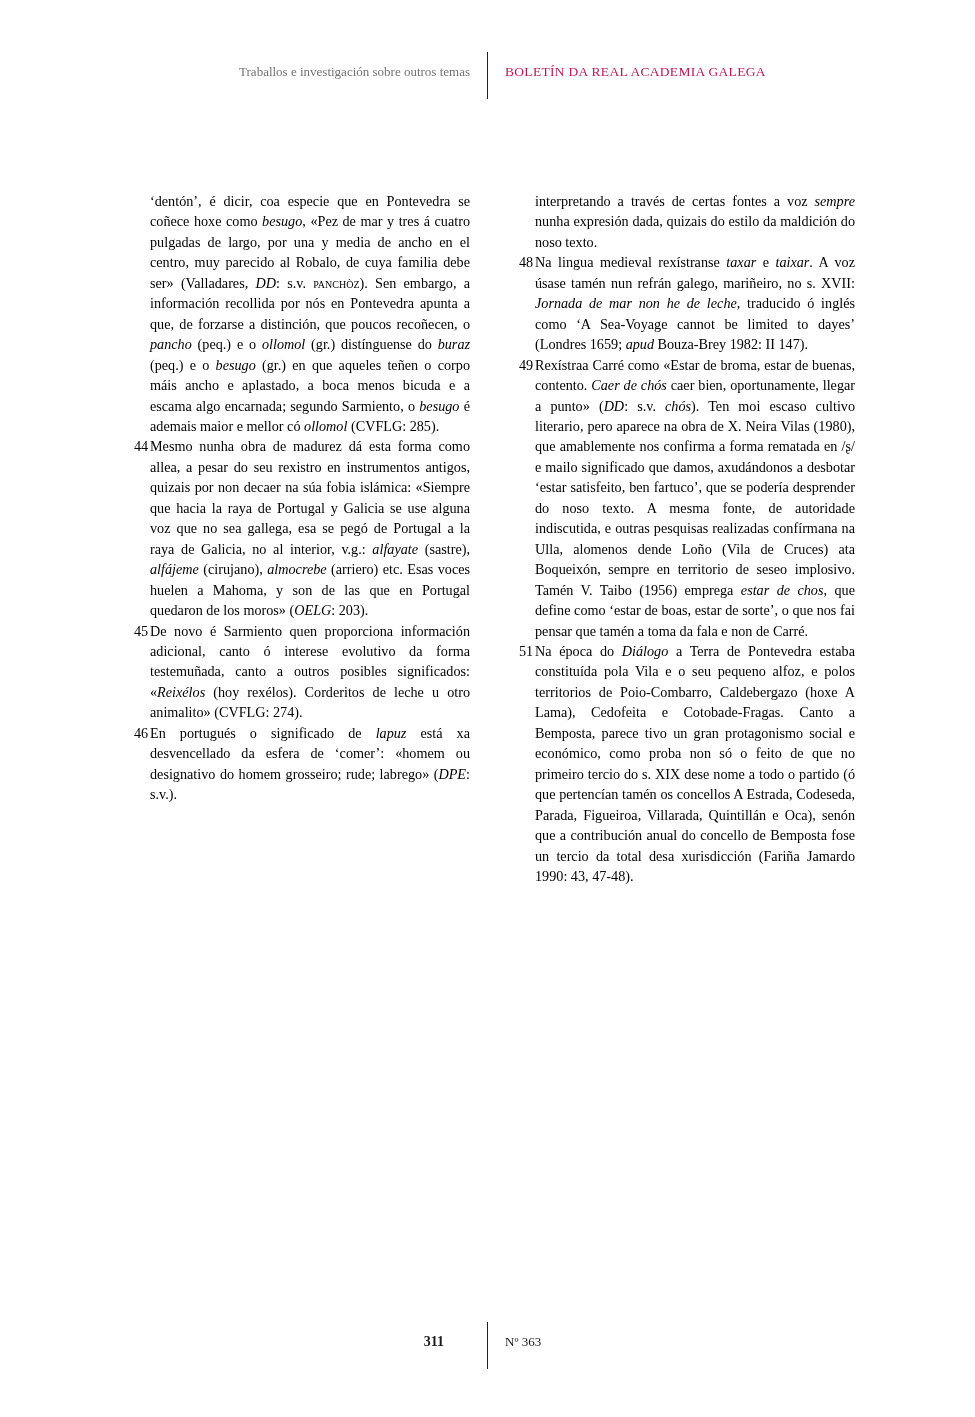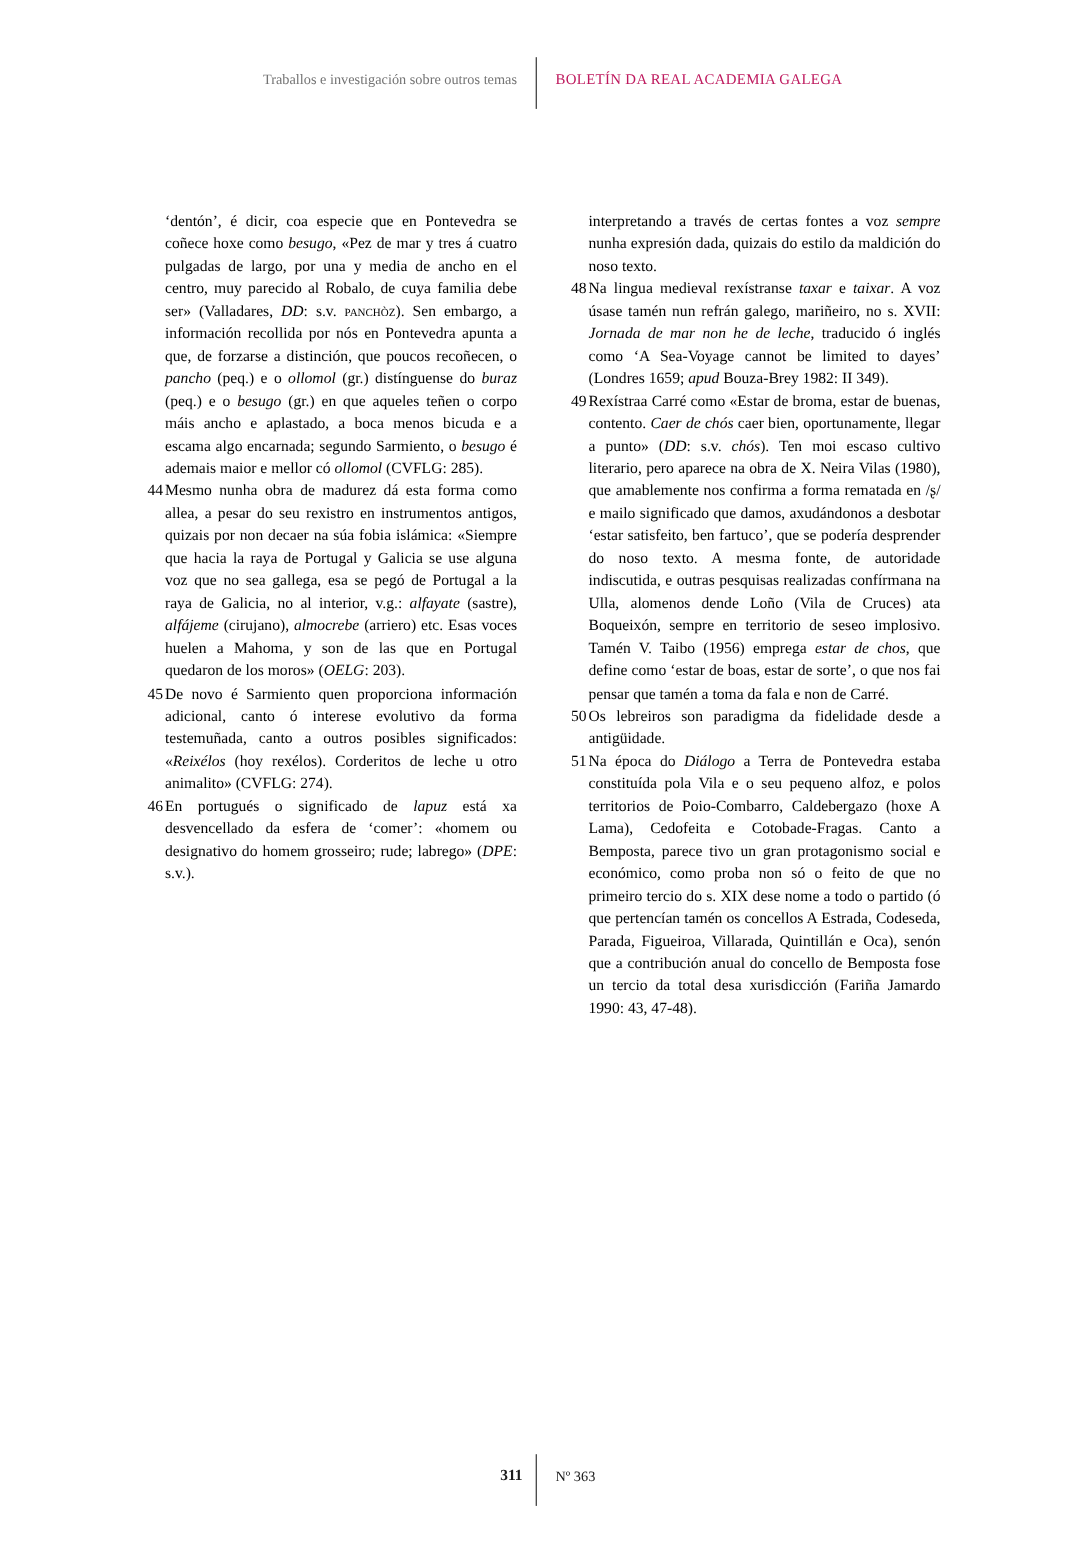--- a/index.html
+++ b/index.html
@@ -23,21 +23,21 @@
       font-size: 14.2px; line-height: 20.45px; text-align: justify; color: #000000; margin-top: 45px;
     }
     .col-left { left: 118px; }
     .col-right { left: 503px; }
     .note { position: relative; padding-left: 32px; margin: 0; }
     .note .num { position: absolute; left: 16px; top: 0; width: 28px; }
     .note .body { display: block; }
     .cont { padding-left: 32px; margin: 0; }
     .sc { font-variant: small-caps; }
     .footer-num {
-      position: absolute; right: 500px; top: 1334px; font-weight: bold; font-size: 14px;
+      position: absolute; right: 531px; top: 1334px; font-weight: bold; font-size: 14px;
     }
     .footer-rule {
       position: absolute; left: 487px; top: 1322px; width: 1px; height: 47px; background: #222;
     }
     .footer-issue {
       position: absolute; left: 505px; top: 1334px; font-size: 13px;
     }
   </style>
 </head>
 <body>
@@ -62,29 +62,25 @@
         <span class="body"><span>En portugués o significado de </span><i>lapuz</i><span> está xa desvencellado da esfera de ‘comer’: «homem ou designativo do homem grosseiro; rude; labrego» (</span><i>DPE</i><span>: s.v.).</span></span>
       </p>
     </div>
 </div>
 
 <div class="col col-right">
   <p class="cont"><span>interpretando a través de certas fontes a voz </span><i>sempre</i><span> nunha expresión dada, quizais do estilo da maldición do noso texto.</span></p>
   <div>
       <p class="note">
         <span class="num">48</span>
-        <span class="body"><span>Na lingua medieval rexístranse </span><i>taxar</i><span> e </span><i>taixar</i><span>. A voz úsase tamén nun refrán galego, mariñeiro, no s. XVII: </span><i>Jornada de mar non he de leche</i><span>, traducido ó inglés como ‘A Sea-Voyage cannot be limited to dayes’ (Londres 1659; </span><i>apud</i><span> Bouza-Brey 1982: II 349).</span></span>
+        <span class="body"><span>Na lingua medieval rexístranse </span><i>taxar</i><span> e </span><i>taixar</i><span>. A voz úsase tamén nun refrán galego, mariñeiro, no s. XVII: </span><i>Jornada de mar non he de leche</i><span>, traducido ó inglés como ‘A Sea-Voyage cannot be limited to dayes’ (Londres 1659; </span><i>apud</i><span> Bouza-Brey 1982: II 147).</span></span>
       </p>
       <p class="note">
         <span class="num">49</span>
         <span class="body"><span>Rexístraa Carré como «Estar de broma, estar de buenas, contento. </span><i>Caer de chós</i><span> caer bien, oportunamente, llegar a punto» (</span><i>DD</i><span>: s.v. </span><i>chós</i><span>). Ten moi escaso cultivo literario, pero aparece na obra de X. Neira Vilas (1980), que amablemente nos confirma a forma rematada en /ʂ/ e mailo significado que damos, axudándonos a desbotar ‘estar satisfeito, ben fartuco’, que se podería desprender do noso texto. A mesma fonte, de autoridade indiscutida, e outras pesquisas realizadas confírmana na Ulla, alomenos dende Loño (Vila de Cruces) ata Boqueixón, sempre en territorio de seseo implosivo. Tamén V. Taibo (1956) emprega </span><i>estar de chos</i><span>, que define como ‘estar de boas, estar de sorte’, o que nos fai pensar que tamén a toma da fala e non de Carré.</span></span>
-      </p>
-      <p class="note">
-        <span class="num">50</span>
-        <span class="body"><span>Os lebreiros son paradigma da fidelidade desde a antigüidade.</span></span>
       </p>
       <p class="note">
         <span class="num">51</span>
         <span class="body"><span>Na época do </span><i>Diálogo</i><span> a Terra de Pontevedra estaba constituída pola Vila e o seu pequeno alfoz, e polos territorios de Poio-Combarro, Caldebergazo (hoxe A Lama), Cedofeita e Cotobade-Fragas. Canto a Bemposta, parece tivo un gran protagonismo social e económico, como proba non só o feito de que no primeiro tercio do s. XIX dese nome a todo o partido (ó que pertencían tamén os concellos A Estrada, Codeseda, Parada, Figueiroa, Villarada, Quintillán e Oca), senón que a contribución anual do concello de Bemposta fose un tercio da total desa xurisdicción (Fariña Jamardo 1990: 43, 47-48).</span></span>
       </p>
     </div>
 </div>
 
 <div class="footer-num">311</div>
 <div class="footer-rule"></div>

